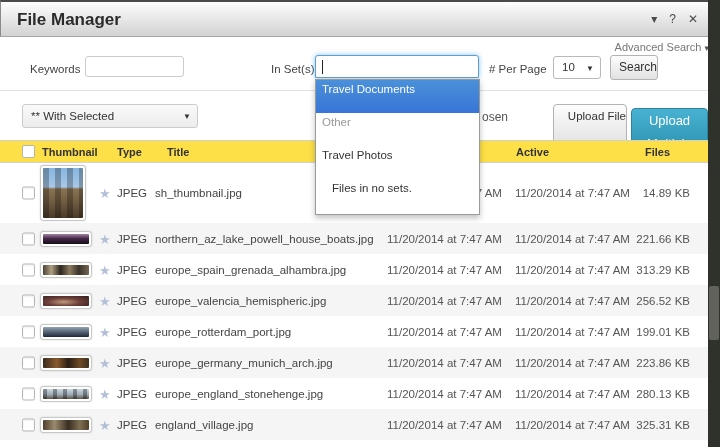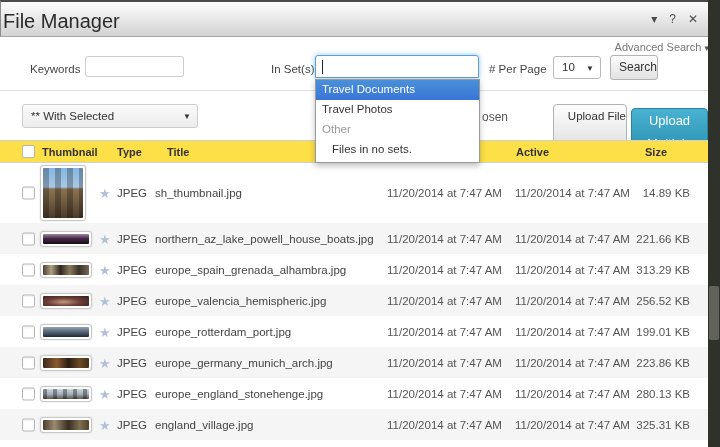--- a/index.html
+++ b/index.html
@@ -8,21 +8,21 @@
   .stage { position:relative; width:720px; height:447px; background:#fff; }
 
   
   .right-strip { position:absolute; left:708px; top:0; width:12px; height:447px; background:#2f312b; }
   .scroll-thumb { position:absolute; left:709px; top:286px; width:10px; height:54px; background:#60625b; border-radius:2px; }
 
   
   .titlebar { position:absolute; left:0; top:0; width:708px; height:37px;
     background:linear-gradient(#fdfdfd,#d2d2d2); border-top:2px solid #4a4a4a;
     border-left:1px solid #8a8a8a; border-bottom:1px solid #a6a6a6; }
-  .title { position:absolute; left:2px; top:8px; font-size:20px; font-weight:normal; color:#2b2b2b; }
+  .title { position:absolute; left:16px; top:8px; font-size:17px; font-weight:bold; color:#2b2b2b; }
   .win-icons { position:absolute; right:10px; top:11px; display:flex; gap:12px; font-size:12px; color:#4a4a4a; }
   .win-icons span { cursor:default; line-height:12px; }
 
   .adv-search { position:absolute; right:11px; top:41px; font-size:11px; color:#777; }
   .adv-search .dd { font-size:9px; color:#555; }
 
   .lbl { position:absolute; font-size:11.5px; color:#444; }
   .keywords-input { position:absolute; left:85px; top:56px; width:99px; height:21px;
     border:1px solid #ccc; border-radius:3px; background:#fff; }
   .insets-input { position:absolute; left:315px; top:55px; width:164px; height:23px;
@@ -85,21 +85,21 @@
   .th4 { background:radial-gradient(ellipse at 45% 60%, #c09a80 0%, #70403a 45%, #301c1c 100%); }
   .th5 { background:linear-gradient(180deg,#93a3b3 0%,#4e5e70 55%,#202834 100%); }
   .th6 { background:linear-gradient(90deg,#3a2a1e 0%,#8a5a2e 30%,#2a1e14 55%,#6e4a26 80%,#40301c 100%); }
   .th7 { background:linear-gradient(180deg,#cdd8e0 0%,#9eacb8 55%,#5c5446 100%),
          repeating-linear-gradient(90deg, rgba(40,40,30,.4) 0 4px, rgba(0,0,0,0) 4px 10px); background-blend-mode:multiply; }
   .th8 { background:linear-gradient(90deg,#4e3e2e 0%,#9a8a6e 25%,#3a2e22 55%,#7e6e52 80%,#504026 100%); }
 
   
   .sets-dropdown { position:absolute; left:315px; top:79px; width:165px; background:#fff;
     border:1px solid #9a9a9a; box-shadow:0 3px 6px rgba(0,0,0,.25); z-index:50; padding-bottom:2px; }
-  .opt { height:20px; line-height:18px; font-size:11.5px; padding-left:6px; color:#333; white-space:nowrap; cursor:pointer; }
+  .opt { height:33px; line-height:18px; font-size:11.5px; padding-left:6px; color:#333; white-space:nowrap; cursor:pointer; }
   .opt.highlighted { background:linear-gradient(#4a90d9,#3875d7); color:#fff; }
   .opt.muted { color:#999; cursor:default; }
   .opt.indent { padding-left:16px; }
 </style>
 </head>
 <body>
 
 <div class="stage">
 
   <div class="titlebar">
@@ -139,21 +139,21 @@
   <span class="chosen-frag">osen</span>
   <div class="btn upload-file">Upload File</div>
   <div class="upload-multiple">Upload Multiple</div>
 
   <div class="thead">
     <div class="hcb"></div>
     <span style="left:42px;">Thumbnail</span>
     <span style="left:117px;">Type</span>
     <span style="left:155px;margin-left:12px;">Title</span>
     <span style="left:516px;">Active</span>
-    <span style="left:645px;">Size</span>
+    <span style="left:645px;">Files</span>
   </div>
 
   <div class="rows">
 
     <div class="frow tall">
       <div class="cb"></div>
       <div class="thumb-wrap">
           <div class="timg th1"></div>
         </div>
       <span class="star">★</span>
@@ -252,21 +252,21 @@
       <span class="cell c-title">england_village.jpg</span>
       <span class="cell c-date1">11/20/2014 at 7:47 AM</span>
       <span class="cell c-date2">11/20/2014 at 7:47 AM</span>
       <span class="cell c-size">325.31 KB</span>
     </div>
 
   </div>
 
   <div class="sets-dropdown">
     <div class="opt highlighted">Travel Documents</div>
+    <div class="opt muted">Other</div>
     <div class="opt">Travel Photos</div>
-    <div class="opt muted">Other</div>
     <div class="opt indent">Files in no sets.</div>
   </div>
 
   <div class="right-strip"></div>
   <div class="scroll-thumb"></div>
 
 </div>
 
 </body></html>

